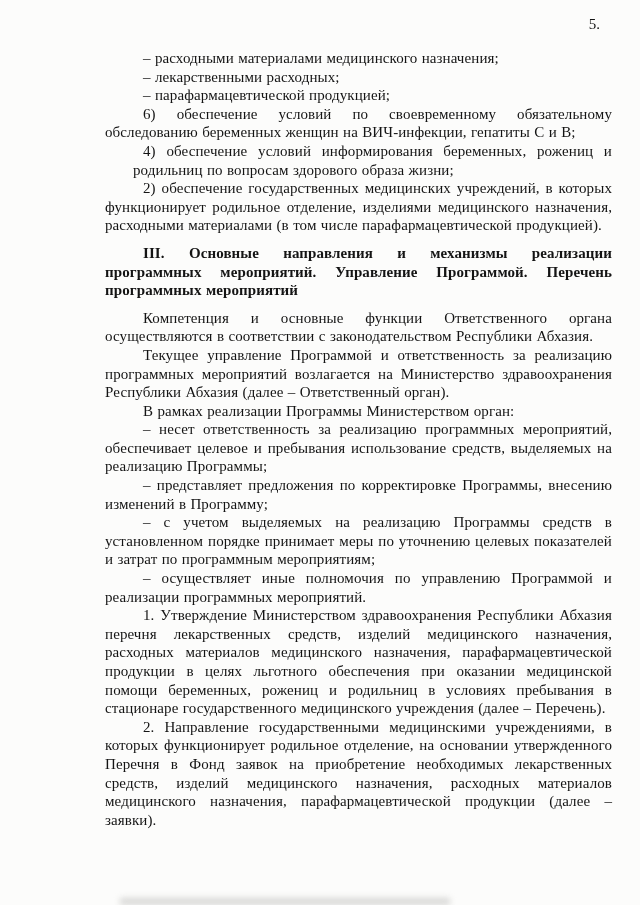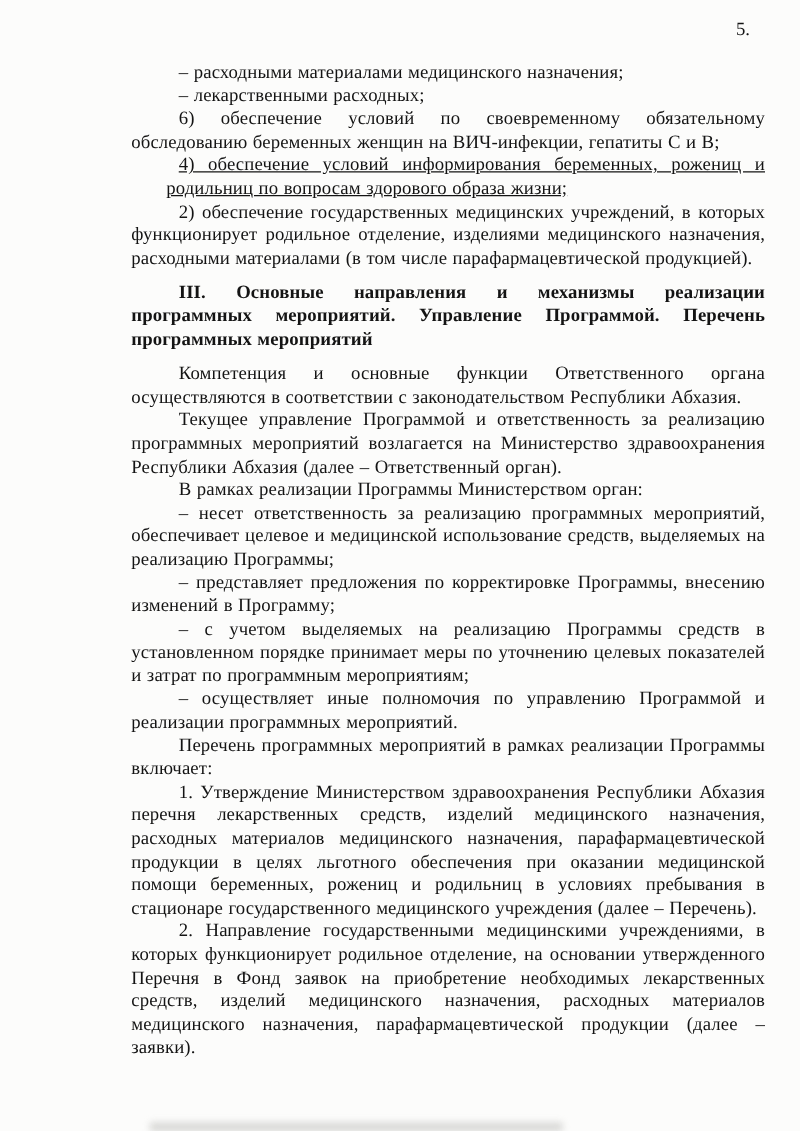--- a/index.html
+++ b/index.html
@@ -40,50 +40,49 @@
     text-align: left;
   }
   .doc-body p.heading {
     font-weight: bold;
     margin-top: 9px;
     margin-bottom: 9px;
   }
   .doc-body p.hang {
     margin-left: 28px;
     text-indent: 10px;
-    text-decoration: underline;
   }
   .scan-artifact {
     position: absolute;
     left: 120px;
     bottom: 0;
     width: 330px;
     height: 7px;
     background: #b9b9b6;
     filter: blur(3px);
     opacity: 0.55;
   }
 </style>
 </head>
 <body>
 
 <div class="page">
   <div class="page-number">5.</div>
   <div class="doc-body">
       <p class="para list">– расходными материалами медицинского назначения;</p>
       <p class="para list">– лекарственными расходных;</p>
+      <p class="para list">– парафармацевтической продукцией;</p>
       <p class="para ">6) обеспечение условий по своевременному обязательному обследованию беременных женщин на ВИЧ-инфекции, гепатиты С и В;</p>
       <p class="para hang">4) обеспечение условий информирования беременных, рожениц и родильниц по вопросам здорового образа жизни;</p>
       <p class="para ">2) обеспечение государственных медицинских учреждений, в которых функционирует родильное отделение, изделиями медицинского назначения, расходными материалами (в том числе парафармацевтической продукцией).</p>
       <p class="para heading">III. Основные направления и механизмы реализации программных мероприятий. Управление Программой. Перечень программных мероприятий</p>
       <p class="para ">Компетенция и основные функции Ответственного органа осуществляются в соответствии с законодательством Республики Абхазия.</p>
       <p class="para ">Текущее управление Программой и ответственность за реализацию программных мероприятий возлагается на Министерство здравоохранения Республики Абхазия (далее – Ответственный орган).</p>
       <p class="para ">В рамках реализации Программы Министерством орган:</p>
-      <p class="para ">– несет ответственность за реализацию программных мероприятий, обеспечивает целевое и медицинской использование средств, выделяемых на реализацию Программы;</p>
+      <p class="para ">– несет ответственность за реализацию программных мероприятий, обеспечивает целевое и пребывания использование средств, выделяемых на реализацию Программы;</p>
       <p class="para ">– представляет предложения по корректировке Программы, внесению изменений в Программу;</p>
       <p class="para ">– с учетом выделяемых на реализацию Программы средств в установленном порядке принимает меры по уточнению целевых показателей и затрат по программным мероприятиям;</p>
       <p class="para ">– осуществляет иные полномочия по управлению Программой и реализации программных мероприятий.</p>
-      <p class="para ">Перечень программных мероприятий в рамках реализации Программы включает:</p>
       <p class="para ">1. Утверждение Министерством здравоохранения Республики Абхазия перечня лекарственных средств, изделий медицинского назначения, расходных материалов медицинского назначения, парафармацевтической продукции в целях льготного обеспечения при оказании медицинской помощи беременных, рожениц и родильниц в условиях пребывания в стационаре государственного медицинского учреждения (далее – Перечень).</p>
       <p class="para ">2. Направление государственными медицинскими учреждениями, в которых функционирует родильное отделение, на основании утвержденного Перечня в Фонд заявок на приобретение необходимых лекарственных средств, изделий медицинского назначения, расходных материалов медицинского назначения, парафармацевтической продукции (далее – заявки).</p>
     </div>
   <div class="scan-artifact"></div>
 </div>
 
 </body></html>

